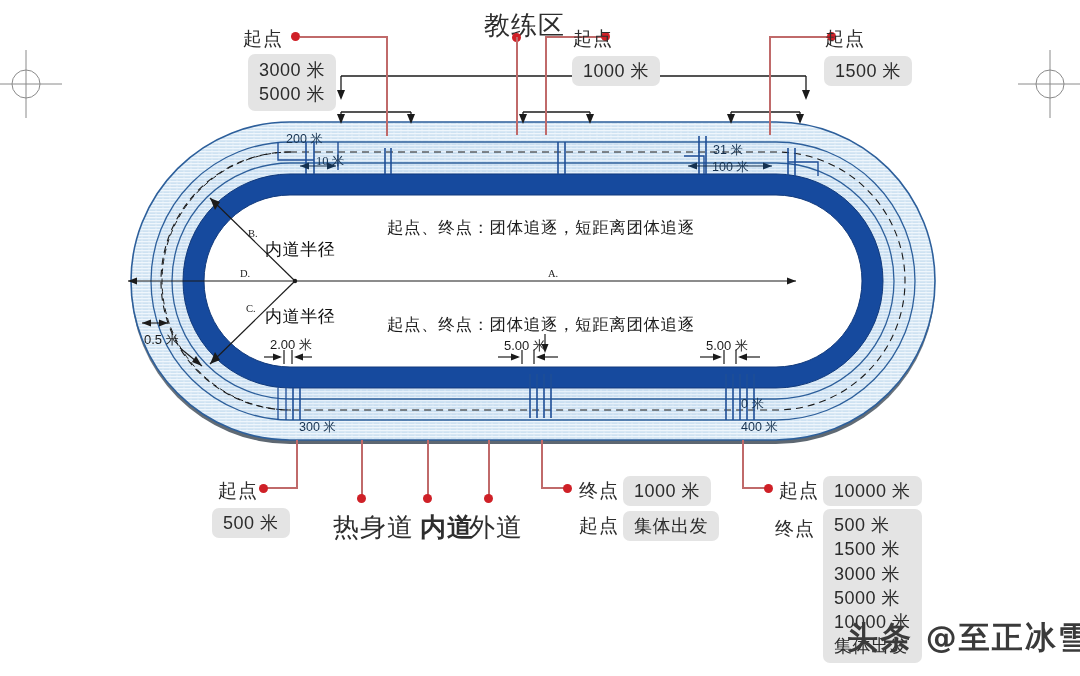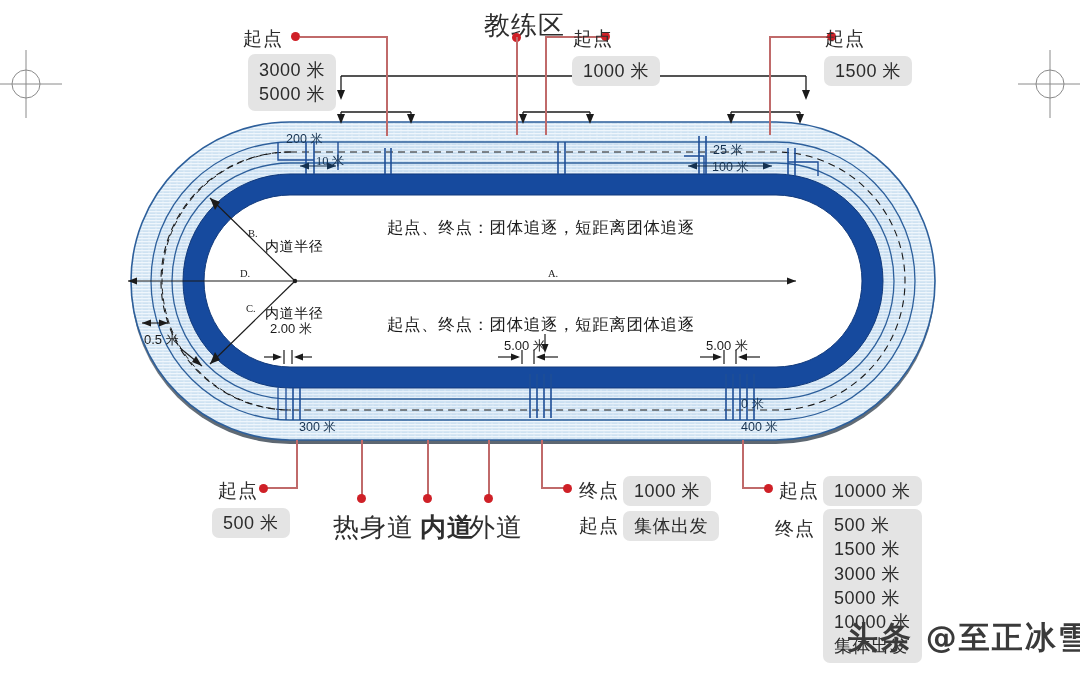--- a/index.html
+++ b/index.html
@@ -55,21 +55,21 @@
 
   
   .infield-text {
     color: #1b1b1b;
     font-size: 16.5px;
     white-space: nowrap;
     letter-spacing: .6px;
   }
   .radius-text {
     color: #111;
-    font-size: 14px;
+    font-size: 17px;
     white-space: nowrap;
     letter-spacing: .6px;
   }
   .tiny-letter {
     color: #222;
     font-size: 10.5px;
     font-family: "Liberation Serif", serif;
   }
   .dim-text {
     color: #1a1a1a;
@@ -263,21 +263,21 @@
   <div class="abs chip" style="left:572px;top:56px;">1000 米</div>
 
   <div class="abs leader h" style="left:769px;top:36px;width:62px;height:1.6px;"></div>
   <div class="abs leader v" style="left:769px;top:36px;width:1.6px;height:99px;"></div>
   <div class="abs dot" style="left:827px;top:32px;"></div>
   <div class="abs qd" style="left:825px;top:26px;">起点</div>
   <div class="abs chip" style="left:824px;top:56px;">1500 米</div>
 
   <div class="abs dim-text onice big" style="left:286px;top:131px;">200 米</div>
   <div class="abs dim-text onice big" style="left:316px;top:153px;font-family:Liberation Serif, serif;">10 米</div>
-  <div class="abs dim-text onice big" style="left:713px;top:142px;">25 米</div>
+  <div class="abs dim-text onice big" style="left:713px;top:142px;">31 米</div>
   <div class="abs dim-text onice big" style="left:712px;top:159px;">100 米</div>
 
   <svg class="abs" style="left:276px;top:140px;width:260px;height:36px;">
     <g stroke="#15314f" stroke-width="1.1">
       <line x1="24" y1="26" x2="60" y2="26"></line>
     </g>
     <polygon points="24,26 33,22.5 33,29.5" fill="#15314f"></polygon>
     <polygon points="60,26 51,22.5 51,29.5" fill="#15314f"></polygon>
   </svg>
   <svg class="abs" style="left:686px;top:148px;width:130px;height:30px;">
@@ -293,21 +293,21 @@
   <div class="abs tiny-letter" style="left:246px;top:303px;">C.</div>
   <div class="abs tiny-letter" style="left:548px;top:268px;">A.</div>
 
   <div class="abs radius-text" style="left:265px;top:238px;">内道半径</div>
   <div class="abs radius-text" style="left:265px;top:305px;">内道半径</div>
 
   <div class="abs infield-text" style="left:387px;top:217px;">起点、终点：团体追逐，短距离团体追逐</div>
   <div class="abs infield-text" style="left:387px;top:314px;">起点、终点：团体追逐，短距离团体追逐</div>
 
   <div class="abs dim-text" style="left:144px;top:331px;">0.5 米</div>
-  <div class="abs dim-text" style="left:270px;top:320px;">2.00 米</div>
+  <div class="abs dim-text" style="left:270px;top:336px;">2.00 米</div>
   <div class="abs dim-text" style="left:504px;top:337px;">5.00 米</div>
   <div class="abs dim-text" style="left:706px;top:337px;">5.00 米</div>
 
   <svg class="abs" style="left:262px;top:348px;width:70px;height:18px;">
     <g stroke="#1b1b1b" stroke-width="1.2">
       <line x1="2" y1="9" x2="18" y2="9"></line>
       <line x1="22" y1="2" x2="22" y2="16"></line>
       <line x1="30" y1="2" x2="30" y2="16"></line>
       <line x1="34" y1="9" x2="50" y2="9"></line>
     </g>

